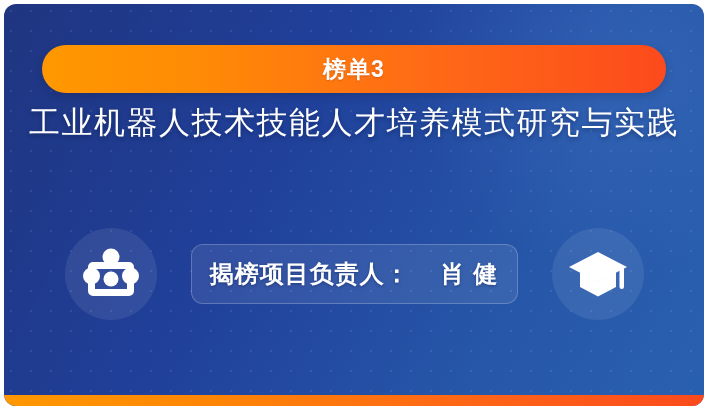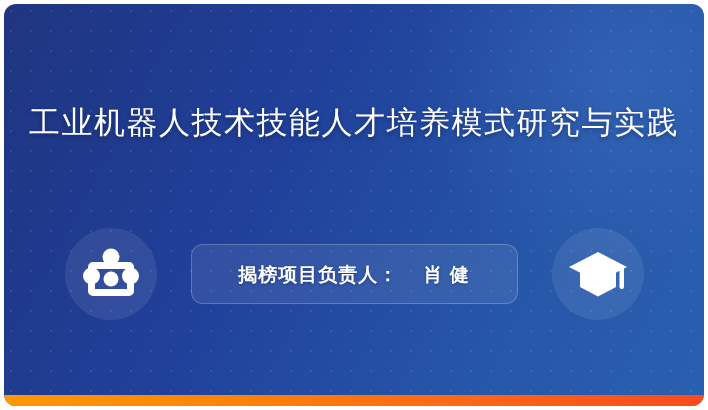--- a/index.html
+++ b/index.html
@@ -118,21 +118,21 @@
     border-radius: 12px;
     background: rgba(255,255,255,0.085);
     border: 1px solid rgba(255,255,255,0.22);
     display: flex;
     align-items: center;
     justify-content: center;
     box-sizing: border-box;
   }
   .leader-text {
     color: #ffffff;
-    font-size: 19px;
+    font-size: 24px;
     font-weight: bold;
     letter-spacing: 1px;
     white-space: pre;
     text-shadow: 0 1px 3px rgba(8,20,60,0.4);
     line-height: 1;
   }
 
   
   .bottom-bar {
     position: absolute;
@@ -144,20 +144,23 @@
   }
 </style>
 </head>
 <body>
 
 <div class="card">
 
   <div class="glow"></div>
   <div class="dots"></div>
 
+  <div class="badge">
+    <span class="badge-label">榜单3</span>
+  </div>
 
   <div class="title">工业机器人技术技能人才培养模式研究与实践</div>
 
   <div class="middle">
 
     <div class="icon-circle">
       <span>
         <svg width="60" height="56" viewBox="0 0 60 56" aria-hidden="true">
 
           <circle cx="30" cy="11" r="8.5" fill="#ffffff"></circle>

